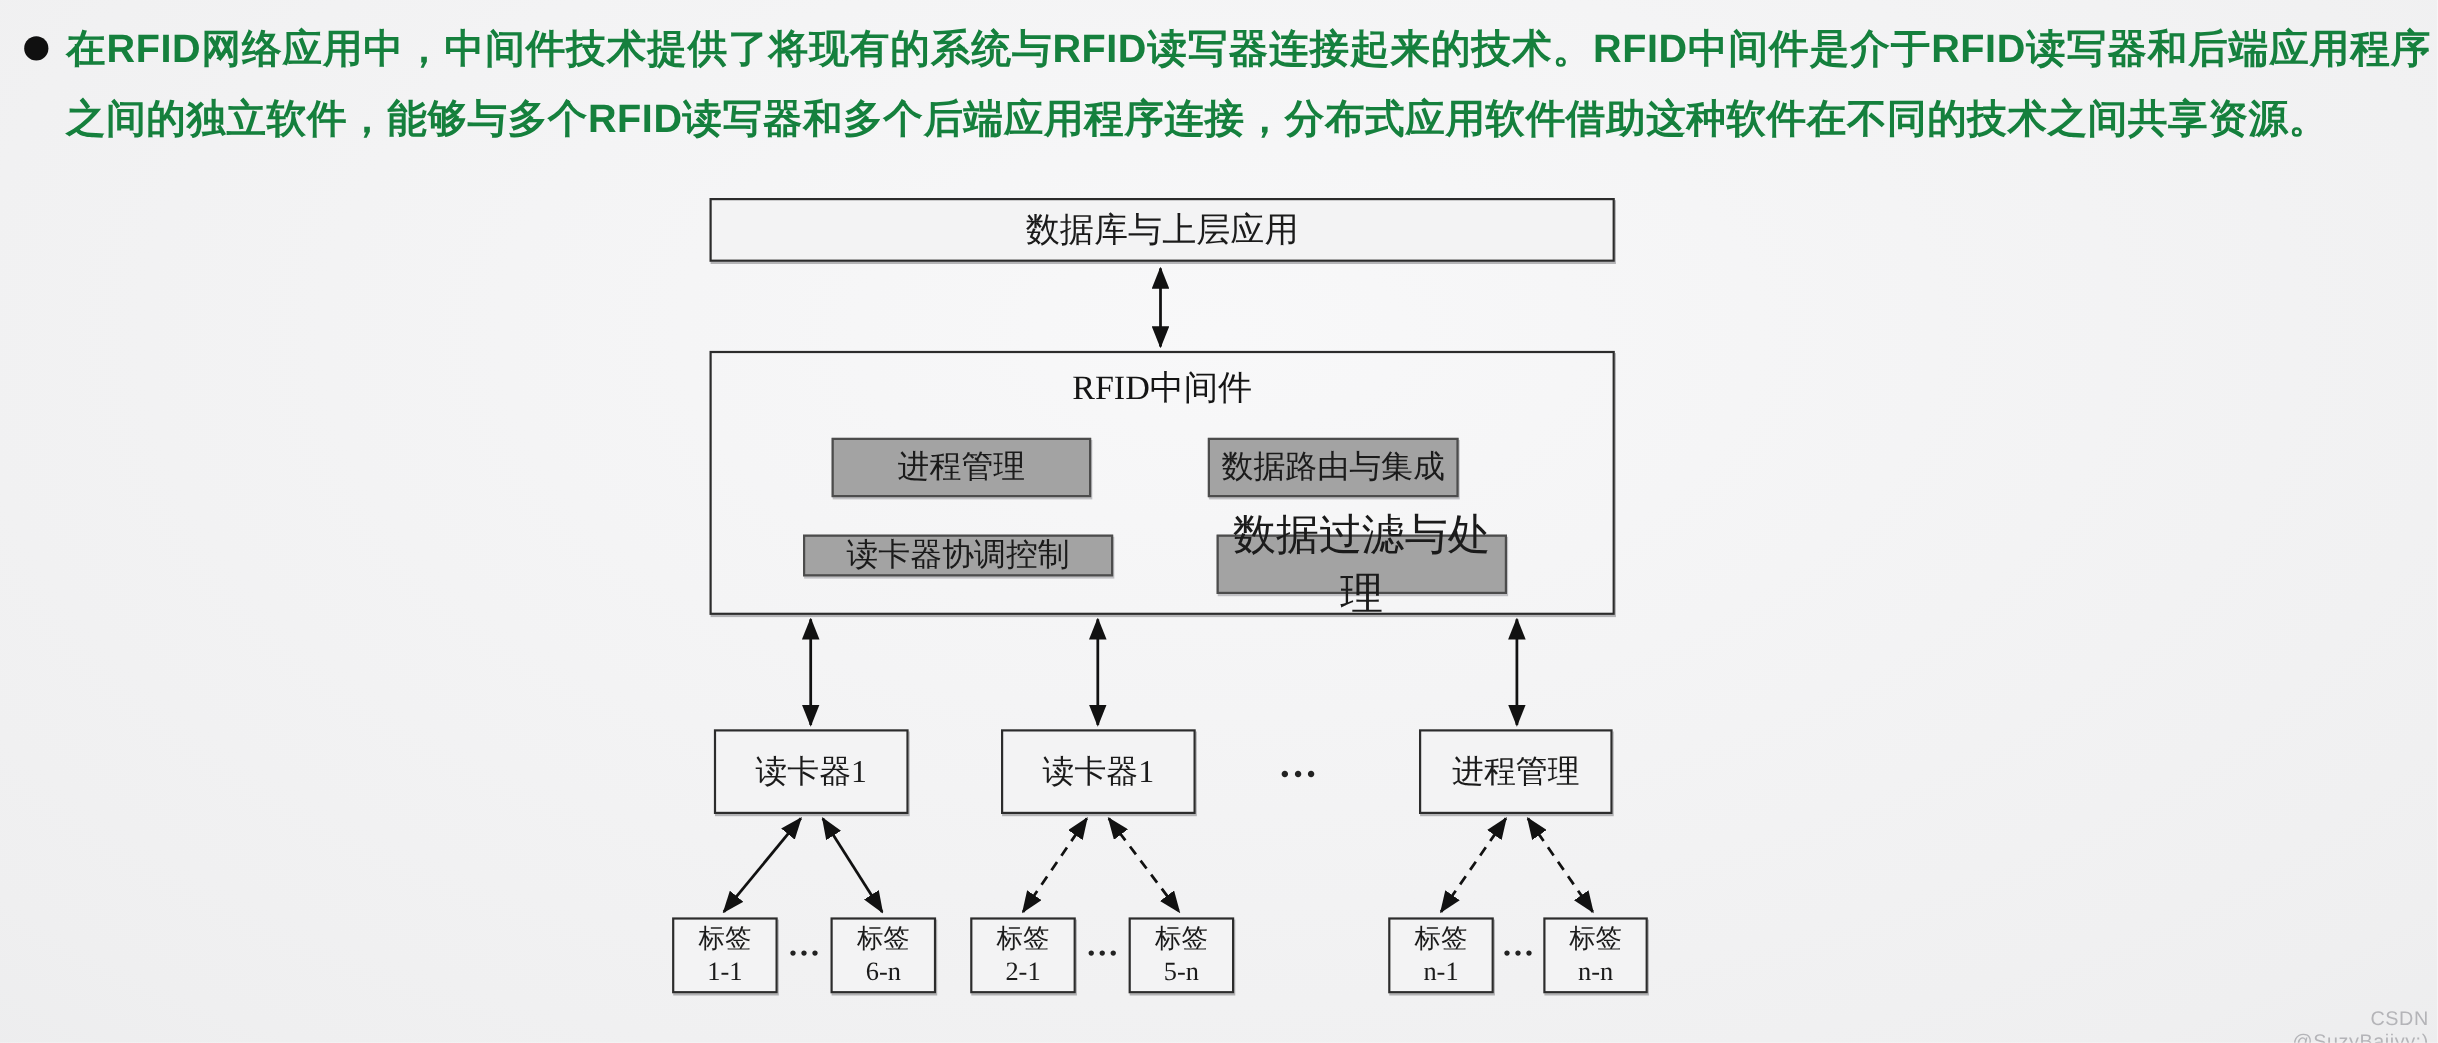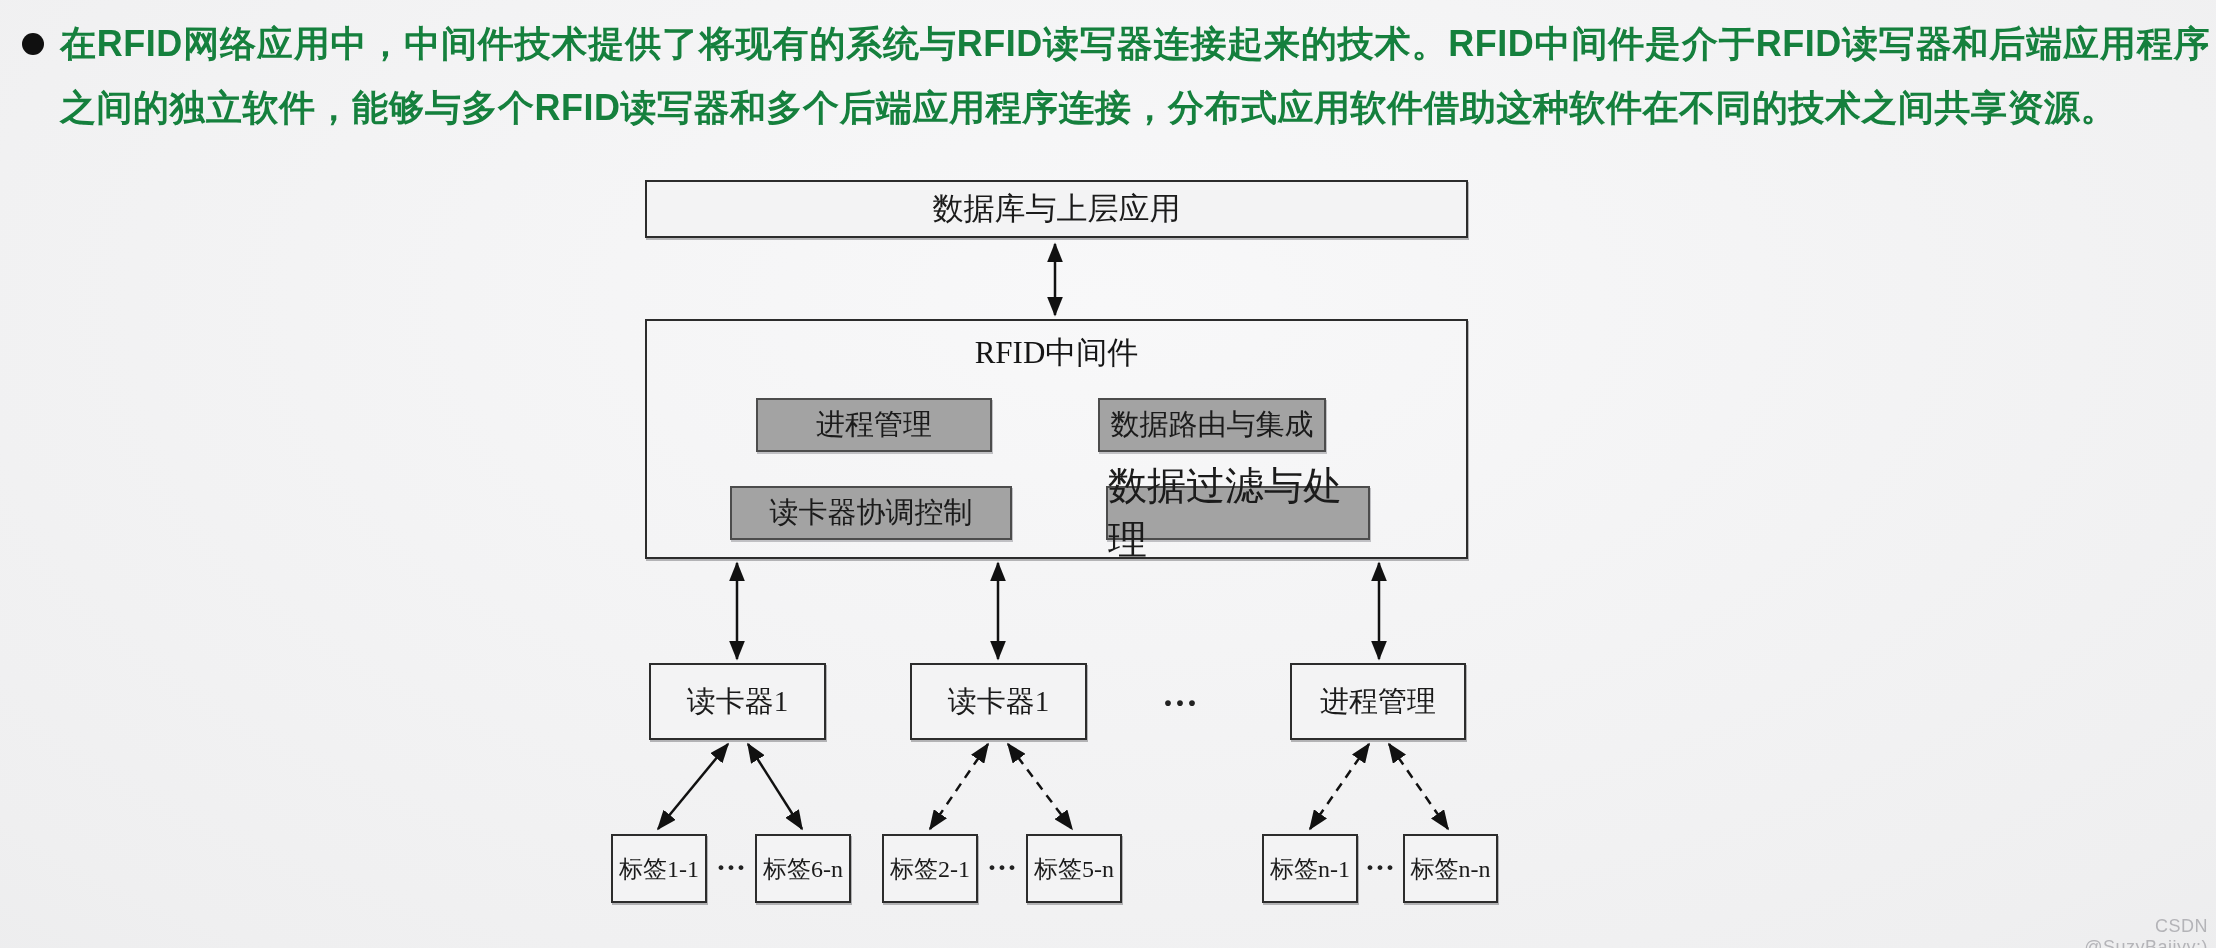--- a/index.html
+++ b/index.html
@@ -15,27 +15,28 @@
     font-weight:600;font-size:36px;line-height:64px;color:#15803d;
     text-align:justify;letter-spacing:0.5px;
   }
   
   .dbox{
     position:absolute;border:2px solid #2c2c2c;background:#f3f3f4;
     box-shadow:1px 2px 0 rgba(125,125,130,.55);
     display:flex;align-items:center;justify-content:center;
     font-family:"Liberation Serif","DejaVu Serif",serif;color:#1b1b1b;
     box-sizing:border-box;
+    text-align:center;
   }
   .mod{border:2px solid #4c4c4c;background:#a3a3a3;box-shadow:1px 2px 0 rgba(140,140,145,.5);}
   .mw-title{
     position:absolute;left:645px;top:332px;width:823px;text-align:center;
     font-family:Liberation Serif, serif;font-size:31px;color:#151515;
   }
-  .tagbox{flex-direction:row;line-height:30px;font-size:24px;text-align:center;}
+  .tagbox{flex-direction:column;line-height:30px;font-size:24px;text-align:center;}
   .dots{
     position:absolute;font-family:"Liberation Serif","DejaVu Serif",serif;
     color:#222;text-align:center;font-weight:bold;
   }
   .watermark{
     position:absolute;left:2028px;top:916px;width:180px;text-align:right;
     font-size:18px;color:#b4b4b8;letter-spacing:0.5px;
   }
   svg.arrows{position:absolute;left:0;top:0;pointer-events:none;}
 </style>
@@ -67,21 +68,21 @@
   </g>
 </svg>
 
 <div class="dbox" style="left:645px;top:180px;width:823px;height:58px;font-size:31px;">数据库与上层应用</div>
 
 <div class="dbox" style="left:645px;top:319px;width:823px;height:240px;background:transparent;"></div>
 <div class="mw-title">RFID中间件</div>
 
 <div class="dbox mod" style="left:756px;top:398px;width:236px;height:54px;font-size:29px;">进程管理</div>
 <div class="dbox mod" style="left:1098px;top:398px;width:228px;height:54px;font-size:29px;">数据路由与集成</div>
-<div class="dbox mod" style="left:730px;top:486px;width:282px;height:54px;font-size:29px;">读卡器协调控制</div>
+<div class="dbox mod" style="left:730px;top:486px;width:282px;height:38px;font-size:29px;">读卡器协调控制</div>
 <div class="dbox mod" style="left:1106px;top:486px;width:264px;height:54px;font-size:39px;">数据过滤与处理</div>
 
 <div class="dbox" style="left:649px;top:663px;width:177px;height:77px;font-size:29px;">读卡器1</div>
 <div class="dbox" style="left:910px;top:663px;width:177px;height:77px;font-size:29px;">读卡器1</div>
 <div class="dots" style="left:1150px;top:682px;width:60px;font-size:36px;">···</div>
 <div class="dbox" style="left:1290px;top:663px;width:176px;height:77px;font-size:29px;">进程管理</div>
 
 <div class="dbox tagbox" style="left:611px;top:834px;width:96px;height:69px;">
   <span>标签</span>
   <span>1-1</span>

